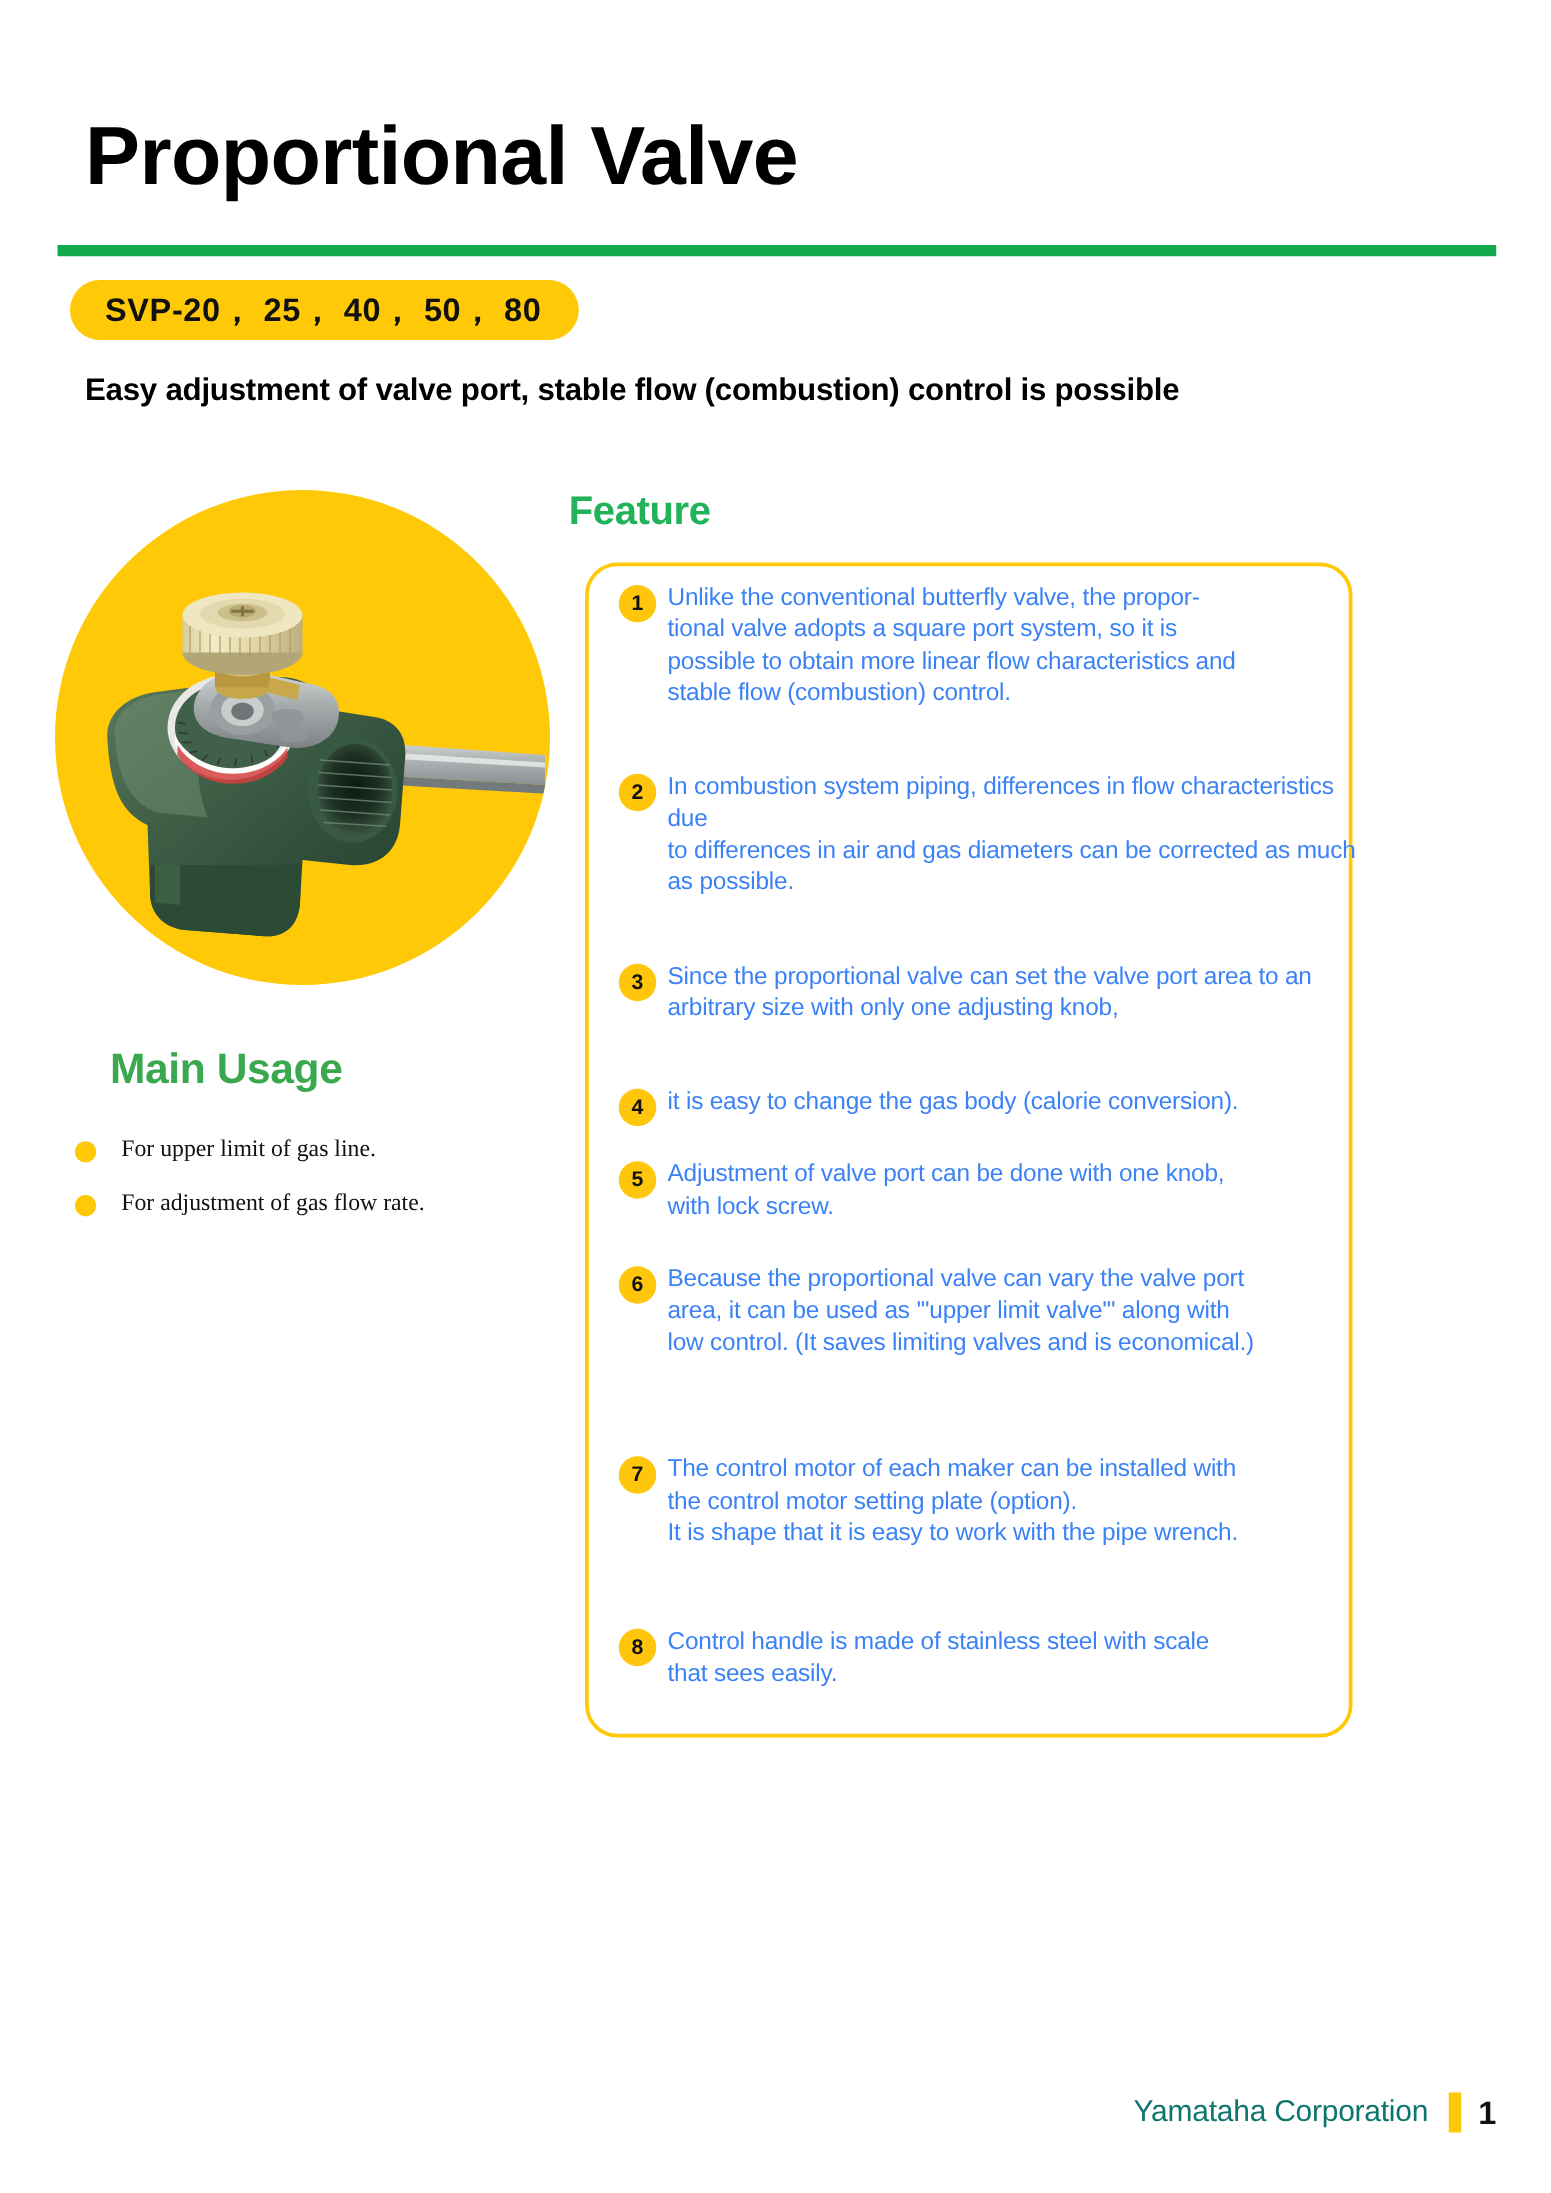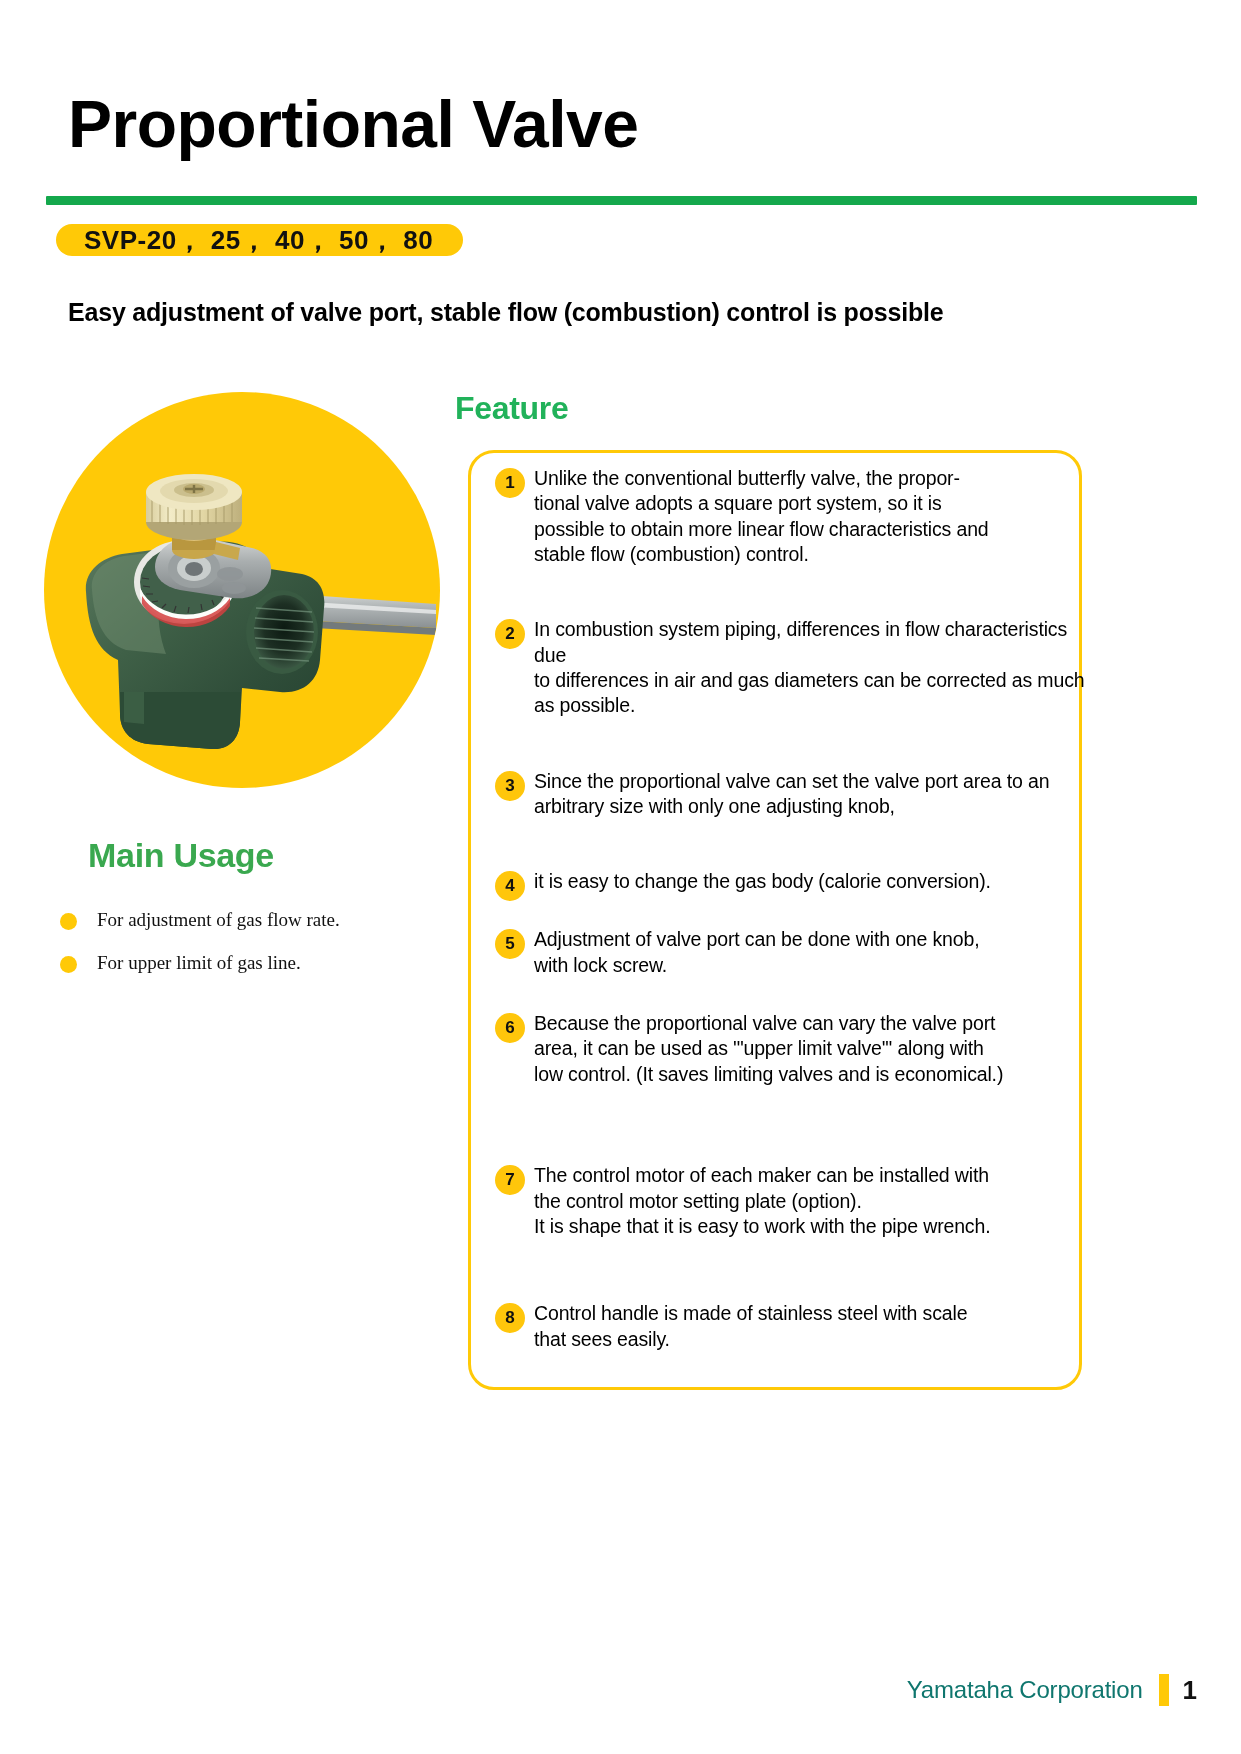--- a/index.html
+++ b/index.html
@@ -34,21 +34,21 @@
     width: 1151px;
     height: 9px;
     background: #14a84c;
     border-radius: 1px;
   }
 
   .model-pill {
     position: absolute;
     left: 56px;
     top: 224px;
-    height: 32px;
+    height: 48px;
     padding: 0 30px 0 28px;
     background: #ffc907;
     border-radius: 26px;
     display: flex;
     align-items: center;
     font-size: 26px;
     font-weight: bold;
     letter-spacing: 0.5px;
     color: #111111;
     box-sizing: border-box;
@@ -162,21 +162,21 @@
     display: flex;
     align-items: center;
     justify-content: center;
     flex: 0 0 auto;
     margin-top: 2px;
   }
   .feature-text {
     margin-left: 9px;
     font-size: 19.5px;
     line-height: 1.3;
-    color: #000000;
+    color: #3b82f6;
     letter-spacing: -0.15px;
     white-space: pre-line;
   }
 
   
   .fi1 { margin-top: 0px; }
   .fi2 { margin-top: 50px; }
   .fi3 { margin-top: 50px; }
   .fi4 { margin-top: 50px; }
   .fi5 { margin-top: 26px; }
@@ -351,25 +351,25 @@
       <path d="M150 93 L150 101" stroke="#7e7345" stroke-width="2.4"></path>
     </g>
   </svg>
 </div>
 
 <div class="main-usage-title">Main Usage</div>
 
 <div class="usage-list">
   <div class="usage-item">
     <span class="usage-bullet"></span>
-    <span class="usage-text">For adjustment of gas flow rate.</span>
+    <span class="usage-text">For upper limit of gas line.</span>
   </div>
   <div class="usage-item">
     <span class="usage-bullet"></span>
-    <span class="usage-text">For upper limit of gas line.</span>
+    <span class="usage-text">For adjustment of gas flow rate.</span>
   </div>
 </div>
 
 <div class="feature-title">Feature</div>
 
 <div class="feature-box"></div>
 
 <div class="feature-list">
 
   <div class="feature-item fi1">

